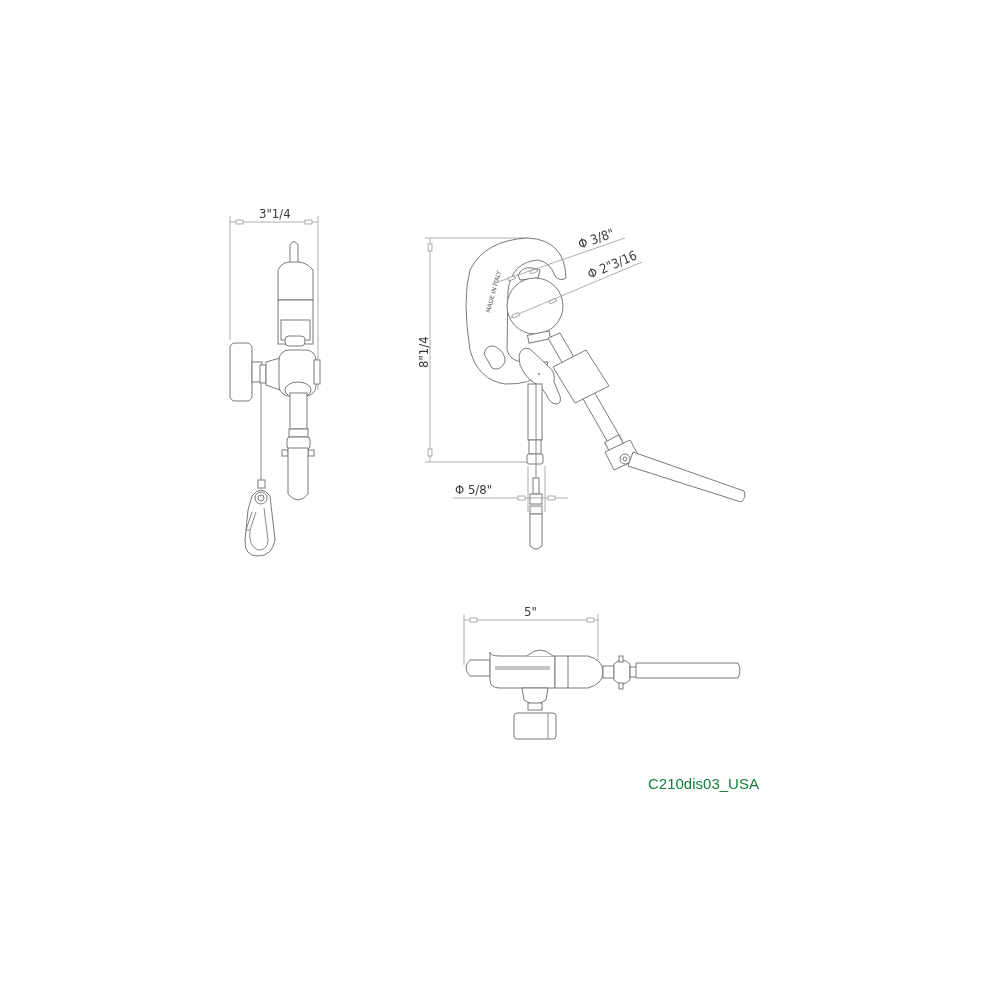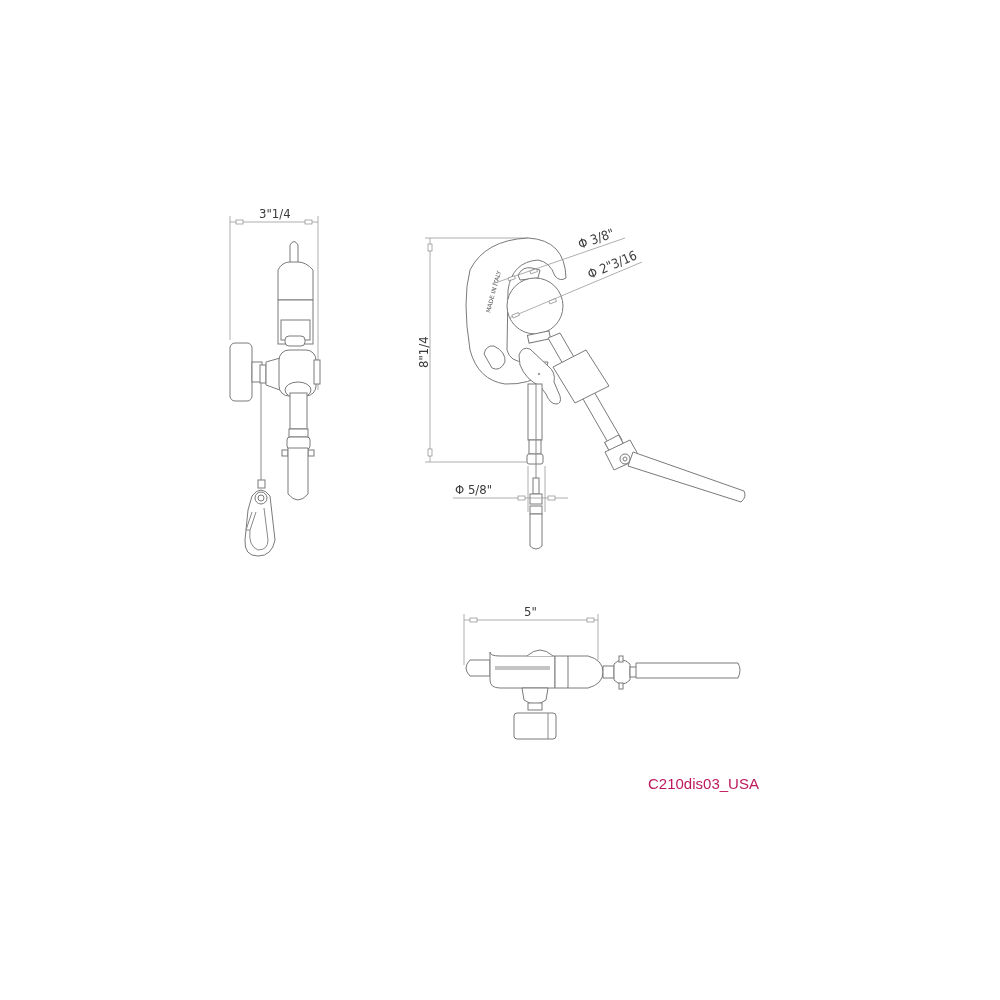--- a/index.html
+++ b/index.html
@@ -4,21 +4,21 @@
   <style>
     html, body { margin:0; padding:0; background:#ffffff; }
     body { width:1000px; height:1000px; position:relative; overflow:hidden; }
     svg { position:absolute; left:0; top:0; }
     .ln { fill:none; stroke:#8a8a8a; stroke-width:1; }
     .lnd { fill:#ffffff; stroke:#7a7a7a; stroke-width:1; }
     .dim { fill:none; stroke:#9a9a9a; stroke-width:0.8; }
     .arrow { fill:#ffffff; stroke:#8a8a8a; stroke-width:0.7; }
     .dimtxt { font-family:"DejaVu Sans", sans-serif; font-size:13px; fill:#3a3a3a; font-stretch:condensed; }
     .small { font-family:"DejaVu Sans", sans-serif; font-size:6px; fill:#555; }
-    .code { position:absolute; left:648px; top:775px; font-family:"Liberation Sans", sans-serif; font-size:15px; color:#be185d; }
+    .code { position:absolute; left:648px; top:775px; font-family:"Liberation Sans", sans-serif; font-size:15px; color:#15803d; }
   </style>
 </head>
 <body>
 
 <svg width="1000" height="1000" viewBox="0 0 1000 1000">
 
   <g>
 
     <line class="dim" x1="230" y1="222" x2="318" y2="222"></line>
     <line class="dim" x1="230" y1="216" x2="230" y2="340"></line>

